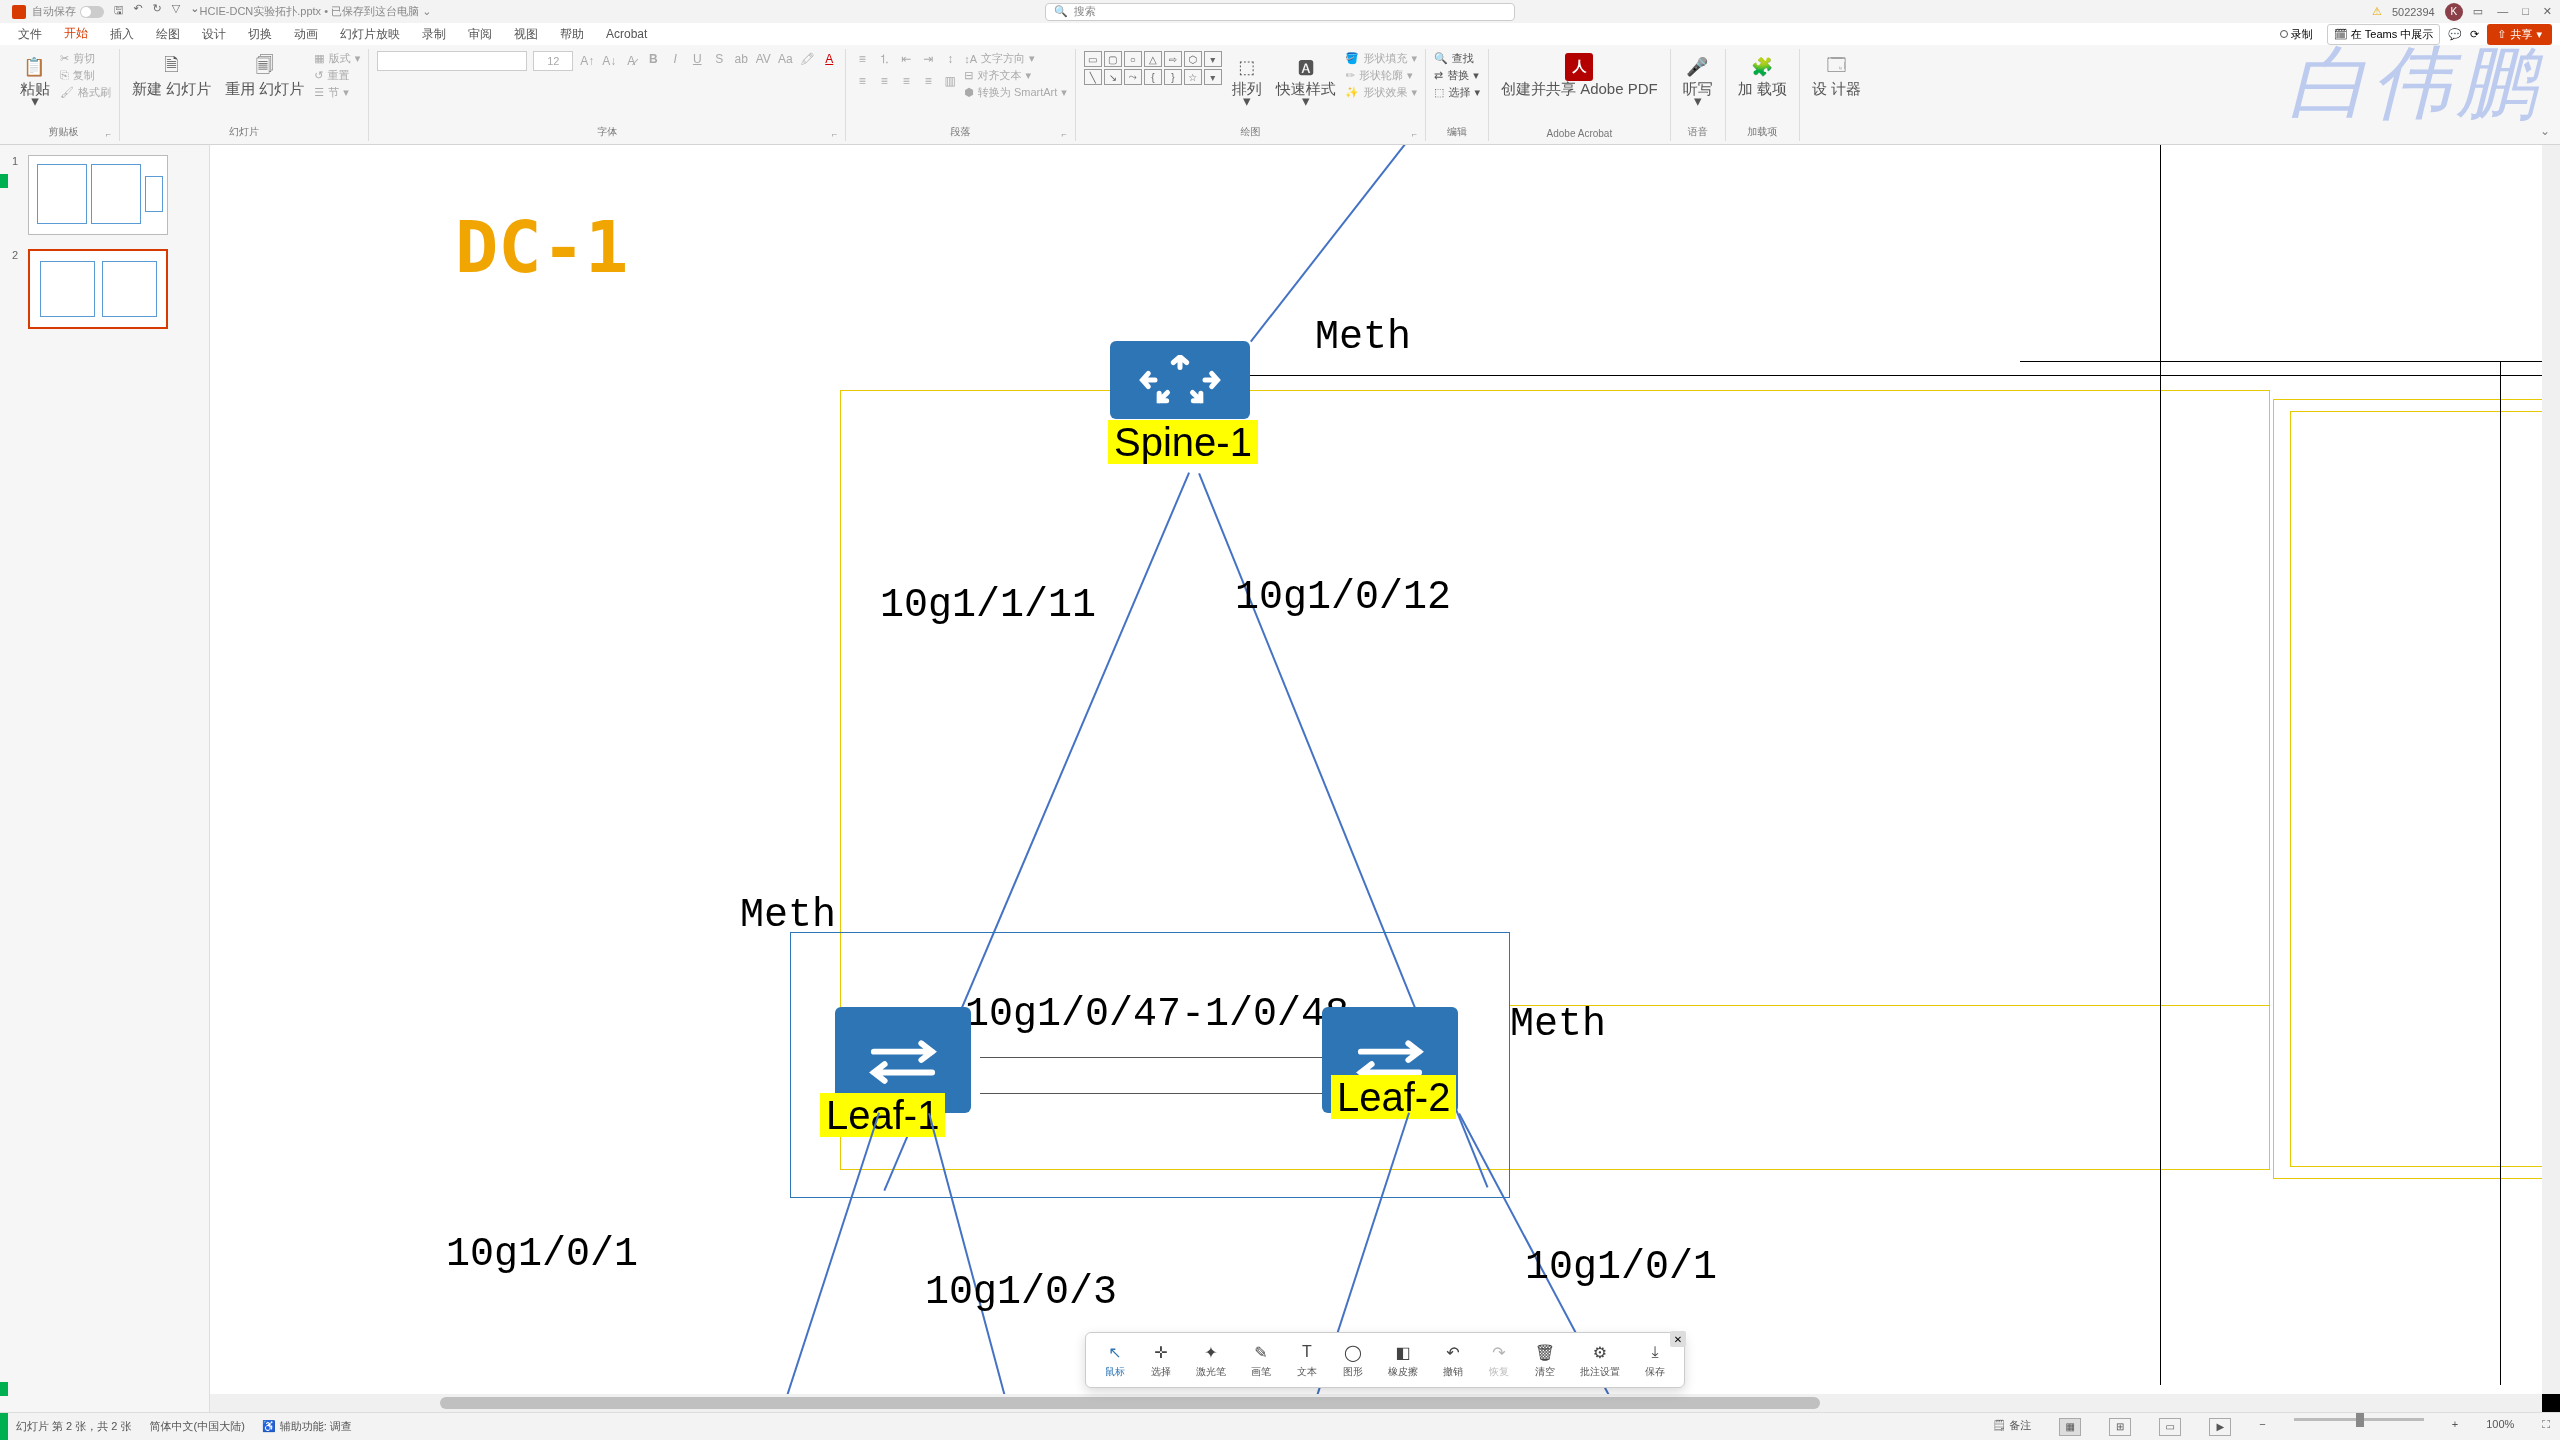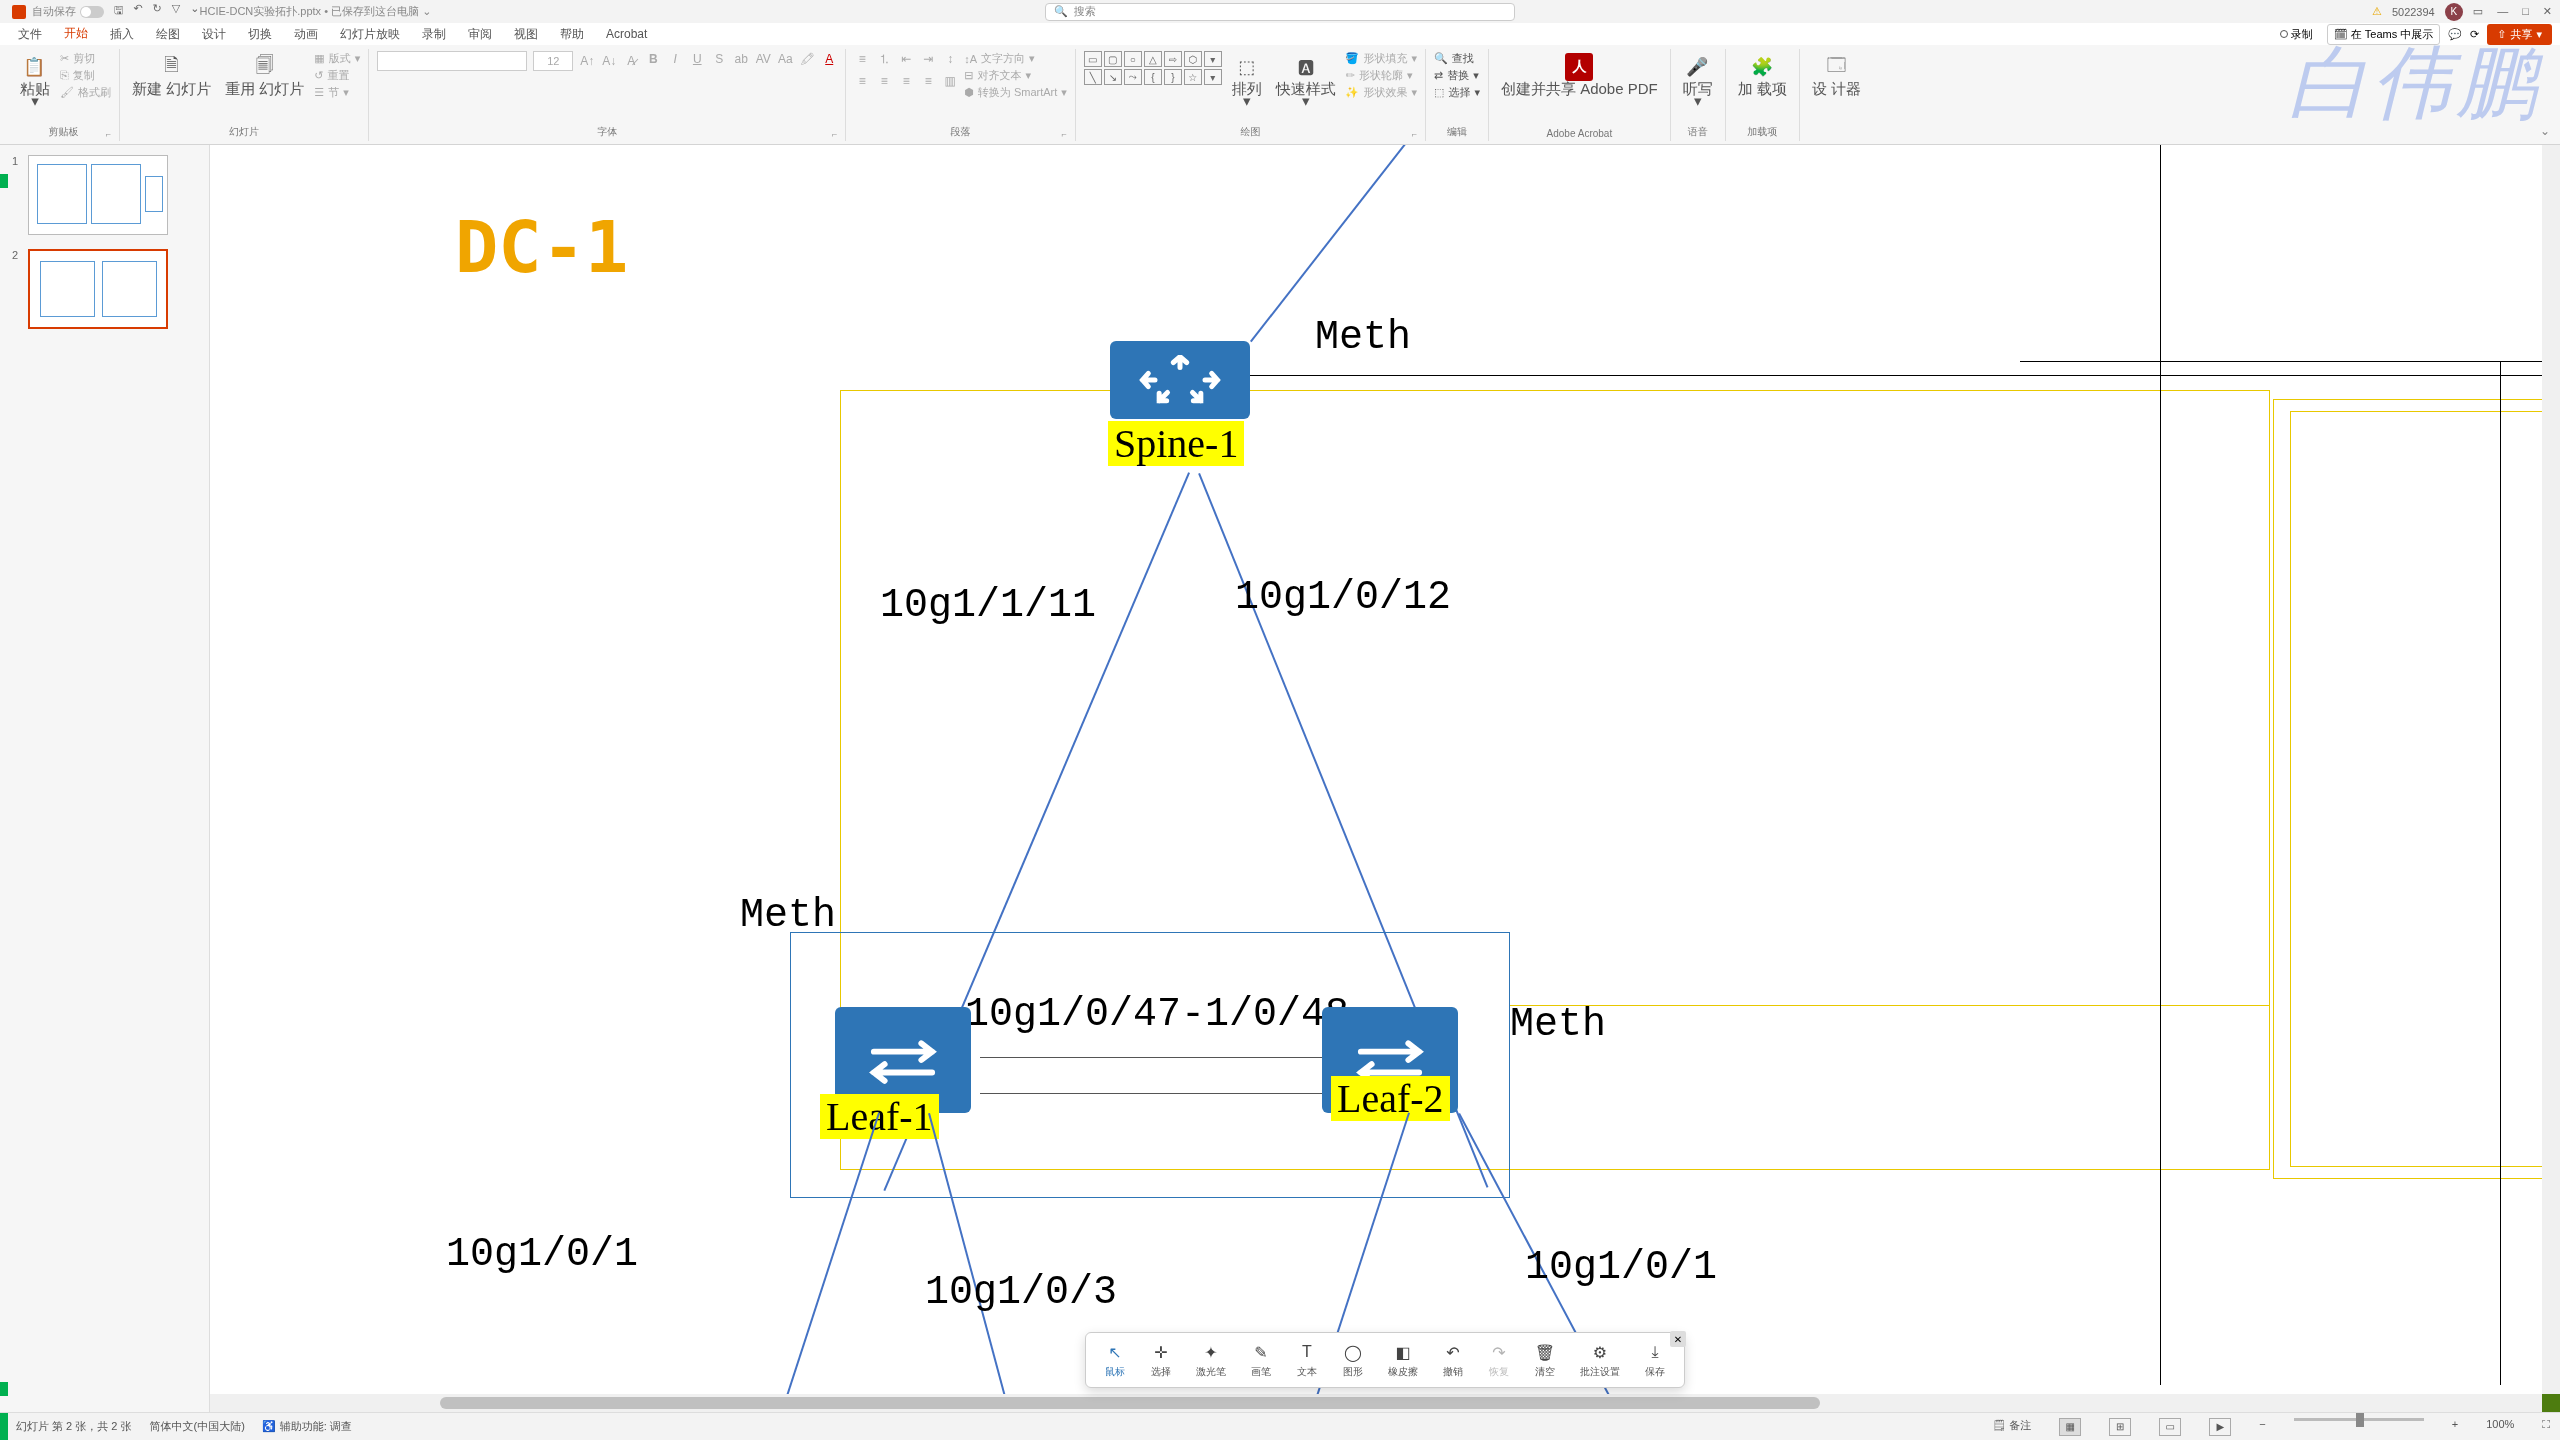--- a/index.html
+++ b/index.html
@@ -51,28 +51,28 @@
 
 
 .main { display: flex; height: calc(1440px - 23px - 22px - 100px - 28px); }
 .thumbs { width: 210px; background: #f6f6f6; border-right: 1px solid #ddd; padding: 10px 12px; }
 .thumb-wrap { display: flex; gap: 6px; margin-bottom: 14px; }
 .thumb-num { font-size: 11px; color: #666; width: 10px; }
 .thumb { width: 140px; height: 80px; background: #fff; border: 1px solid #bbb; position: relative; }
 .thumb.sel { border: 2.5px solid #d83b01; }
 .thumb .mini { position: absolute; border: 1px solid #5b9bd5; background: #fff; }
 
-.canvas-wrap { flex: 1; background: #4d7c0f; position: relative; overflow: hidden; }
+.canvas-wrap { flex: 1; background: #000000; position: relative; overflow: hidden; }
 .canvas { position: absolute; top: 0; left: 0; right: 0; bottom: 18px; background: #fff; }
 
 
 .slide-content { position: absolute; inset: 0; }
 .dc-title { position: absolute; left: 245px; top: 60px; font-size: 72px; font-weight: bold; color: #f0a500; font-family: Consolas, monospace; }
 .node-label { position: absolute; font-size: 40px; font-family: Consolas, "Courier New", monospace; color: #000; }
-.hl { background: #ffff00; padding: 0 6px; font-family: Liberation Serif, serif; }
+.hl { background: #ffff00; padding: 0 6px; }
 .switch-icon { position: absolute; width: 140px; height: 78px; background: #2e75b6; border-radius: 6px; display: flex; align-items: center; justify-content: center; }
 .switch-icon svg { width: 90px; height: 50px; }
 .switch-icon.small { width: 136px; height: 106px; }
 .line { position: absolute; background: #4472c4; transform-origin: top left; height: 1.5px; }
 .box { position: absolute; border: 1.5px solid #000; }
 .box.yellow { border-color: #e8c800; }
 
 
 .anno-bar { position: absolute; bottom: 24px; left: 50%; transform: translateX(-50%); background: #fff; border: 1px solid #ccc; border-radius: 6px; box-shadow: 0 4px 12px rgba(0,0,0,.15); display: flex; padding: 6px 10px; gap: 8px; z-index: 50; }
 .anno-bar .close { position: absolute; right: -2px; top: -2px; width: 16px; height: 16px; background: #ddd; border-radius: 2px; display: flex; align-items: center; justify-content: center; font-size: 10px; cursor: pointer; }

